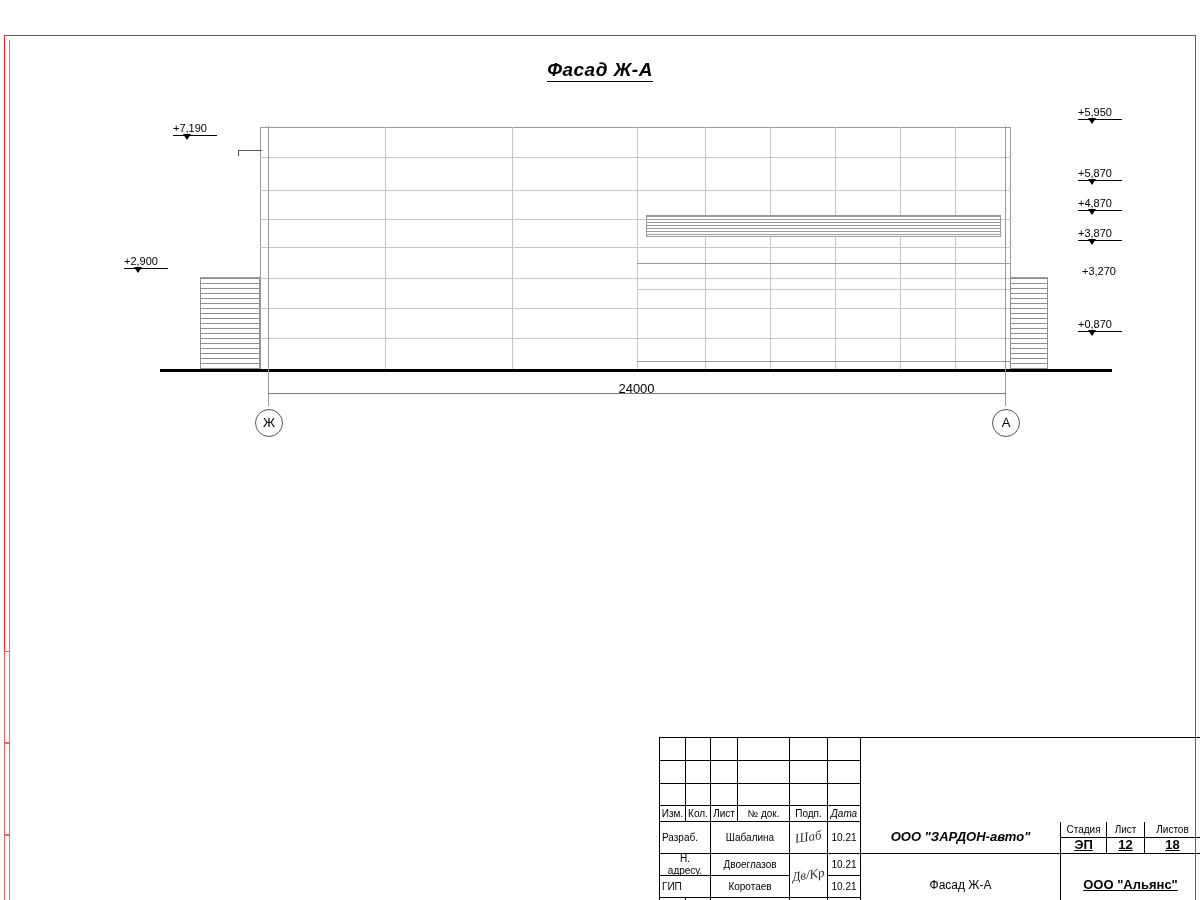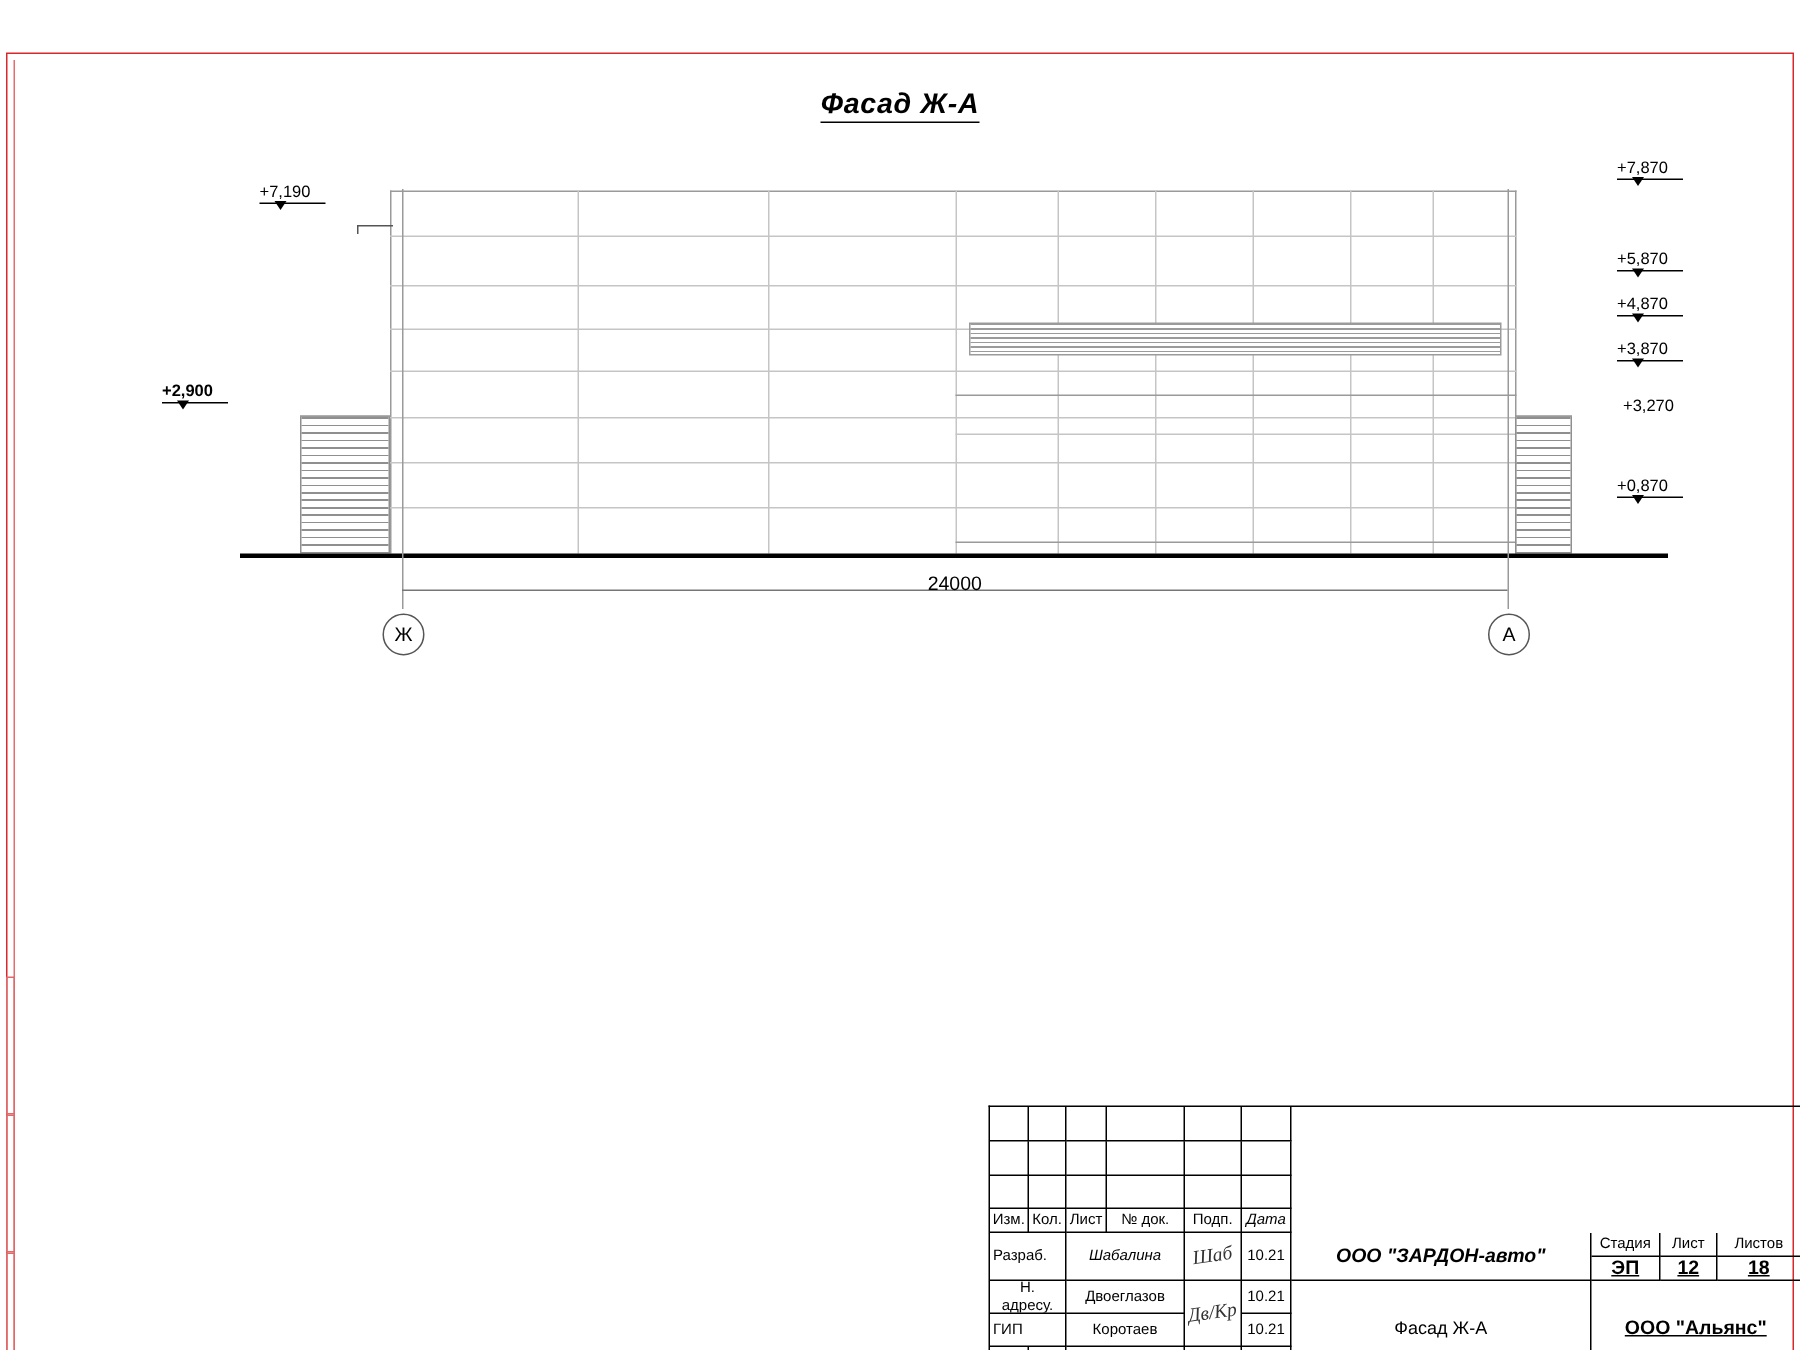--- a/index.html
+++ b/index.html
@@ -268,28 +268,28 @@
     <div class="dim-text">24000</div>
 
     <div class="axis-bubble" style="left:255px; top:378px;">Ж</div>
     <div class="axis-bubble" style="left:992px; top:378px;">А</div>
 
     <div class="lvl" style="left:173px; top:91px;">
       <span class="txt">+7,190</span>
       <span class="bar" style="width:44px;"></span>
       <span class="arrow"></span>
     </div>
-    <div class="lvl" style="left:108px; top:224px;font-weight:bold;">
+    <div class="lvl" style="left:124px; top:224px;">
       <span class="txt">+2,900</span>
       <span class="bar" style="width:44px;"></span>
       <span class="arrow"></span>
     </div>
 
     <div class="lvl" style="left:1078px; top:75px;">
-      <span class="txt">+7,870</span>
+      <span class="txt">+5,950</span>
       <span class="bar" style="width:44px;"></span>
       <span class="arrow"></span>
     </div>
     <div class="lvl" style="left:1078px; top:136px;">
       <span class="txt">+5,870</span>
       <span class="bar" style="width:44px;"></span>
       <span class="arrow"></span>
     </div>
     <div class="lvl" style="left:1078px; top:166px;">
       <span class="txt">+4,870</span>
@@ -335,21 +335,21 @@
     <div class="cell" style="left:168px;top:46px;width:33px; height:22px;"></div>
 
     <div class="cell" style="left:0;   top:68px; width:26px; height:16px;">Изм.</div>
     <div class="cell" style="left:26px;top:68px; width:25px; height:16px;">Кол.</div>
     <div class="cell" style="left:51px;top:68px; width:27px; height:16px;">Лист</div>
     <div class="cell" style="left:78px;top:68px; width:52px; height:16px;">№ док.</div>
     <div class="cell" style="left:130px;top:68px;width:38px; height:16px;">Подп.</div>
     <div class="cell" style="left:168px;top:68px;width:33px; height:16px;font-style:italic;">Дата</div>
 
     <div class="cell" style="left:0;   top:84px; width:51px; height:32px; justify-content:flex-start;">Разраб.</div>
-    <div class="cell" style="left:51px; top:84px; width:79px; height:32px;font-style:italic;">Шабалина</div>
+    <div class="cell" style="left:51px; top:84px; width:79px; height:32px;">Шабалина</div>
     <div class="cell" style="left:130px;top:84px; width:38px; height:32px;">
         <span class="sig">Шаб</span>
       </div>
     <div class="cell" style="left:168px;top:84px; width:33px; height:32px;">10.21</div>
 
     <div class="cell" style="left:0;   top:116px; width:51px; height:22px; justify-content:flex-start;">Н. адресу.</div>
     <div class="cell" style="left:51px; top:116px; width:79px; height:22px;">Двоеглазов</div>
     <div class="cell" style="left:168px;top:116px; width:33px; height:22px;">10.21</div>
 
     <div class="cell" style="left:0;   top:138px; width:51px; height:22px; justify-content:flex-start;">ГИП</div>

